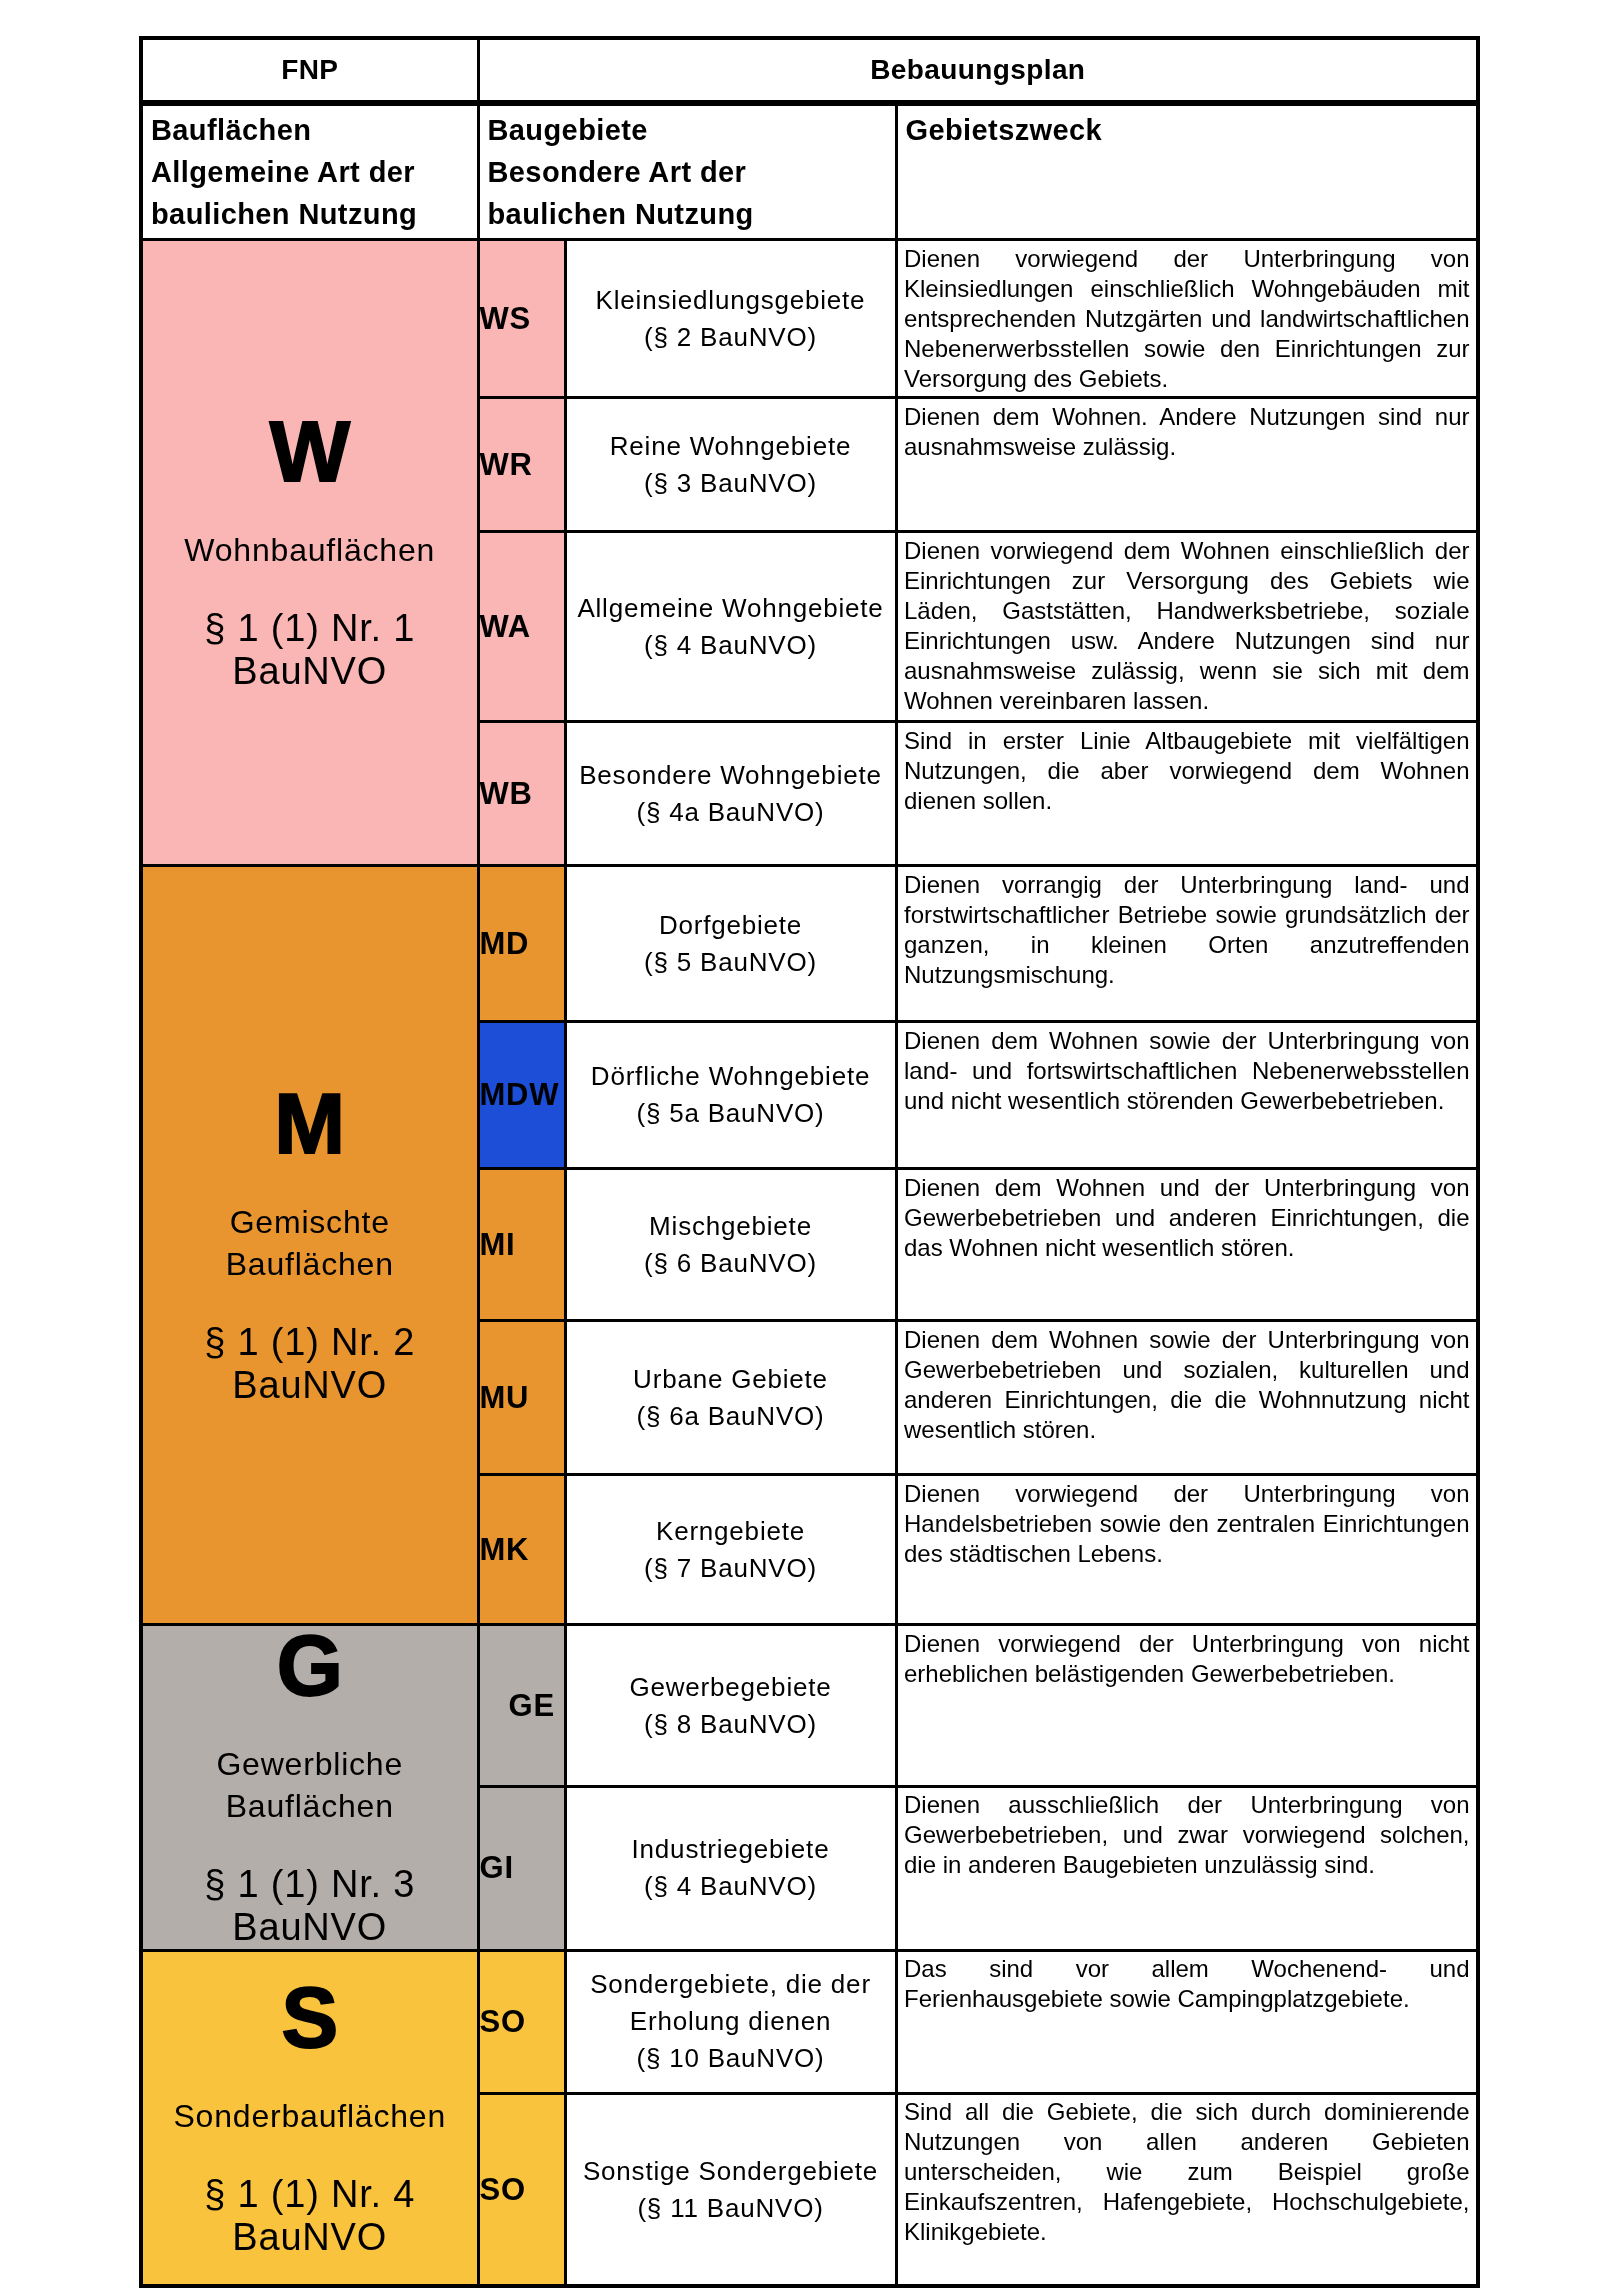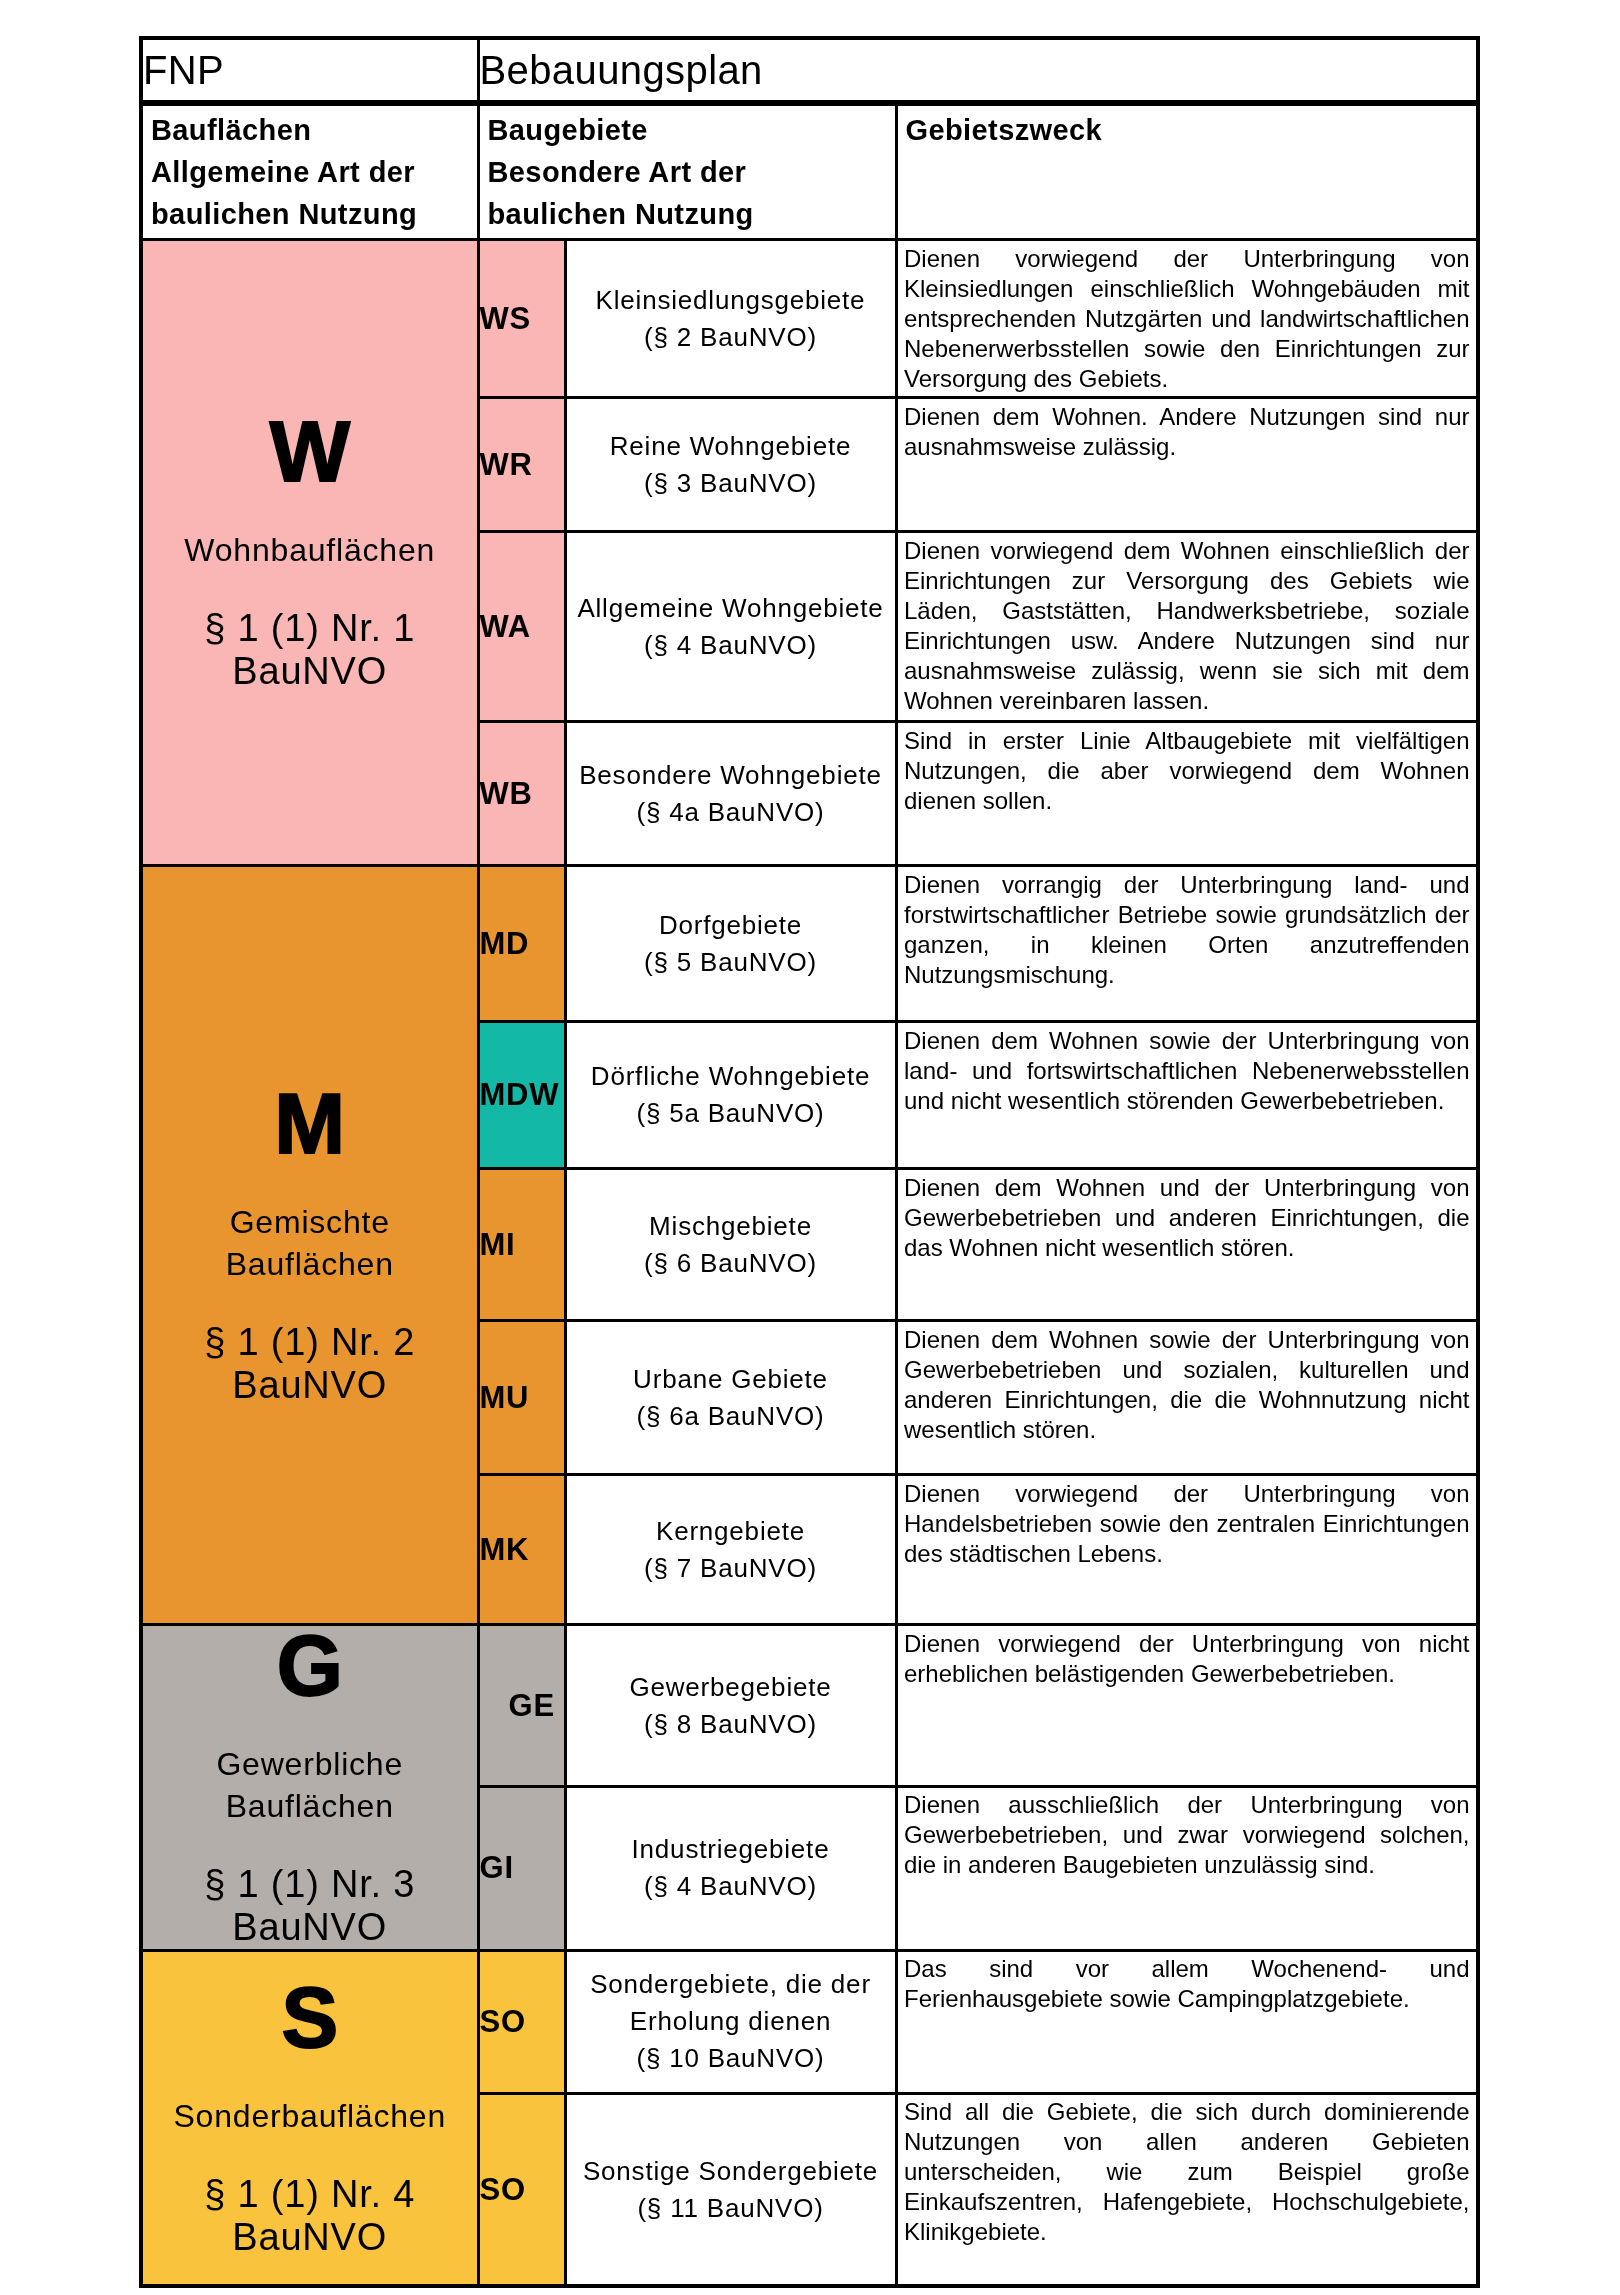--- a/index.html
+++ b/index.html
@@ -21,23 +21,23 @@
     border: 4.9px solid #000;
   }
   td {
     border: 3.2px solid #000;
     padding: 0;
     vertical-align: middle;
     overflow: hidden;
   }
   tr.h1 td { border-bottom-width: 6.5px; }
   .th1 {
-    font-weight: normal;
-    font-size: 40px;
-    text-align: left;
+    font-weight: bold;
+    font-size: 28px;
+    text-align: center;
     letter-spacing: 0.4px;
   }
   .th2 {
     font-weight: bold;
     font-size: 29px;
     line-height: 42px;
     vertical-align: top;
     text-align: left;
     padding: 3.2px 8px;
     white-space: pre-line;
@@ -159,21 +159,21 @@
 Bauflächen</div>
           <div class="sec-law">§ 1 (1) Nr. 2 BauNVO</div>
         </div>
       </td>
       <td class="code" style="background-color: rgb(232, 149, 47);">MD</td>
       <td class="district">Dorfgebiete
 (§ 5 BauNVO)</td>
       <td class="purpose">Dienen vorrangig der Unterbringung land- und forstwirtschaftlicher Betriebe sowie grundsätzlich der ganzen, in kleinen Orten anzutreffenden Nutzungsmischung.</td>
     </tr>
     <tr style="height:147px">
-      <td class="code" style="background-color: #14b8a6;">MDW</td>
+      <td class="code" style="background-color: #1d4ed8;">MDW</td>
       <td class="district">Dörfliche Wohngebiete
 (§ 5a BauNVO)</td>
       <td class="purpose">Dienen dem Wohnen sowie der Unterbringung von land- und fortswirtschaftlichen Nebenerwebsstellen und nicht wesentlich störenden Gewerbebetrieben.</td>
     </tr>
     <tr style="height:152px">
       <td class="code" style="background-color: rgb(232, 149, 47);">MI</td>
       <td class="district">Mischgebiete
 (§ 6 BauNVO)</td>
       <td class="purpose">Dienen dem Wohnen und der Unterbringung von Gewerbebetrieben und anderen Einrichtungen, die das Wohnen nicht wesentlich stören.</td>
     </tr>

